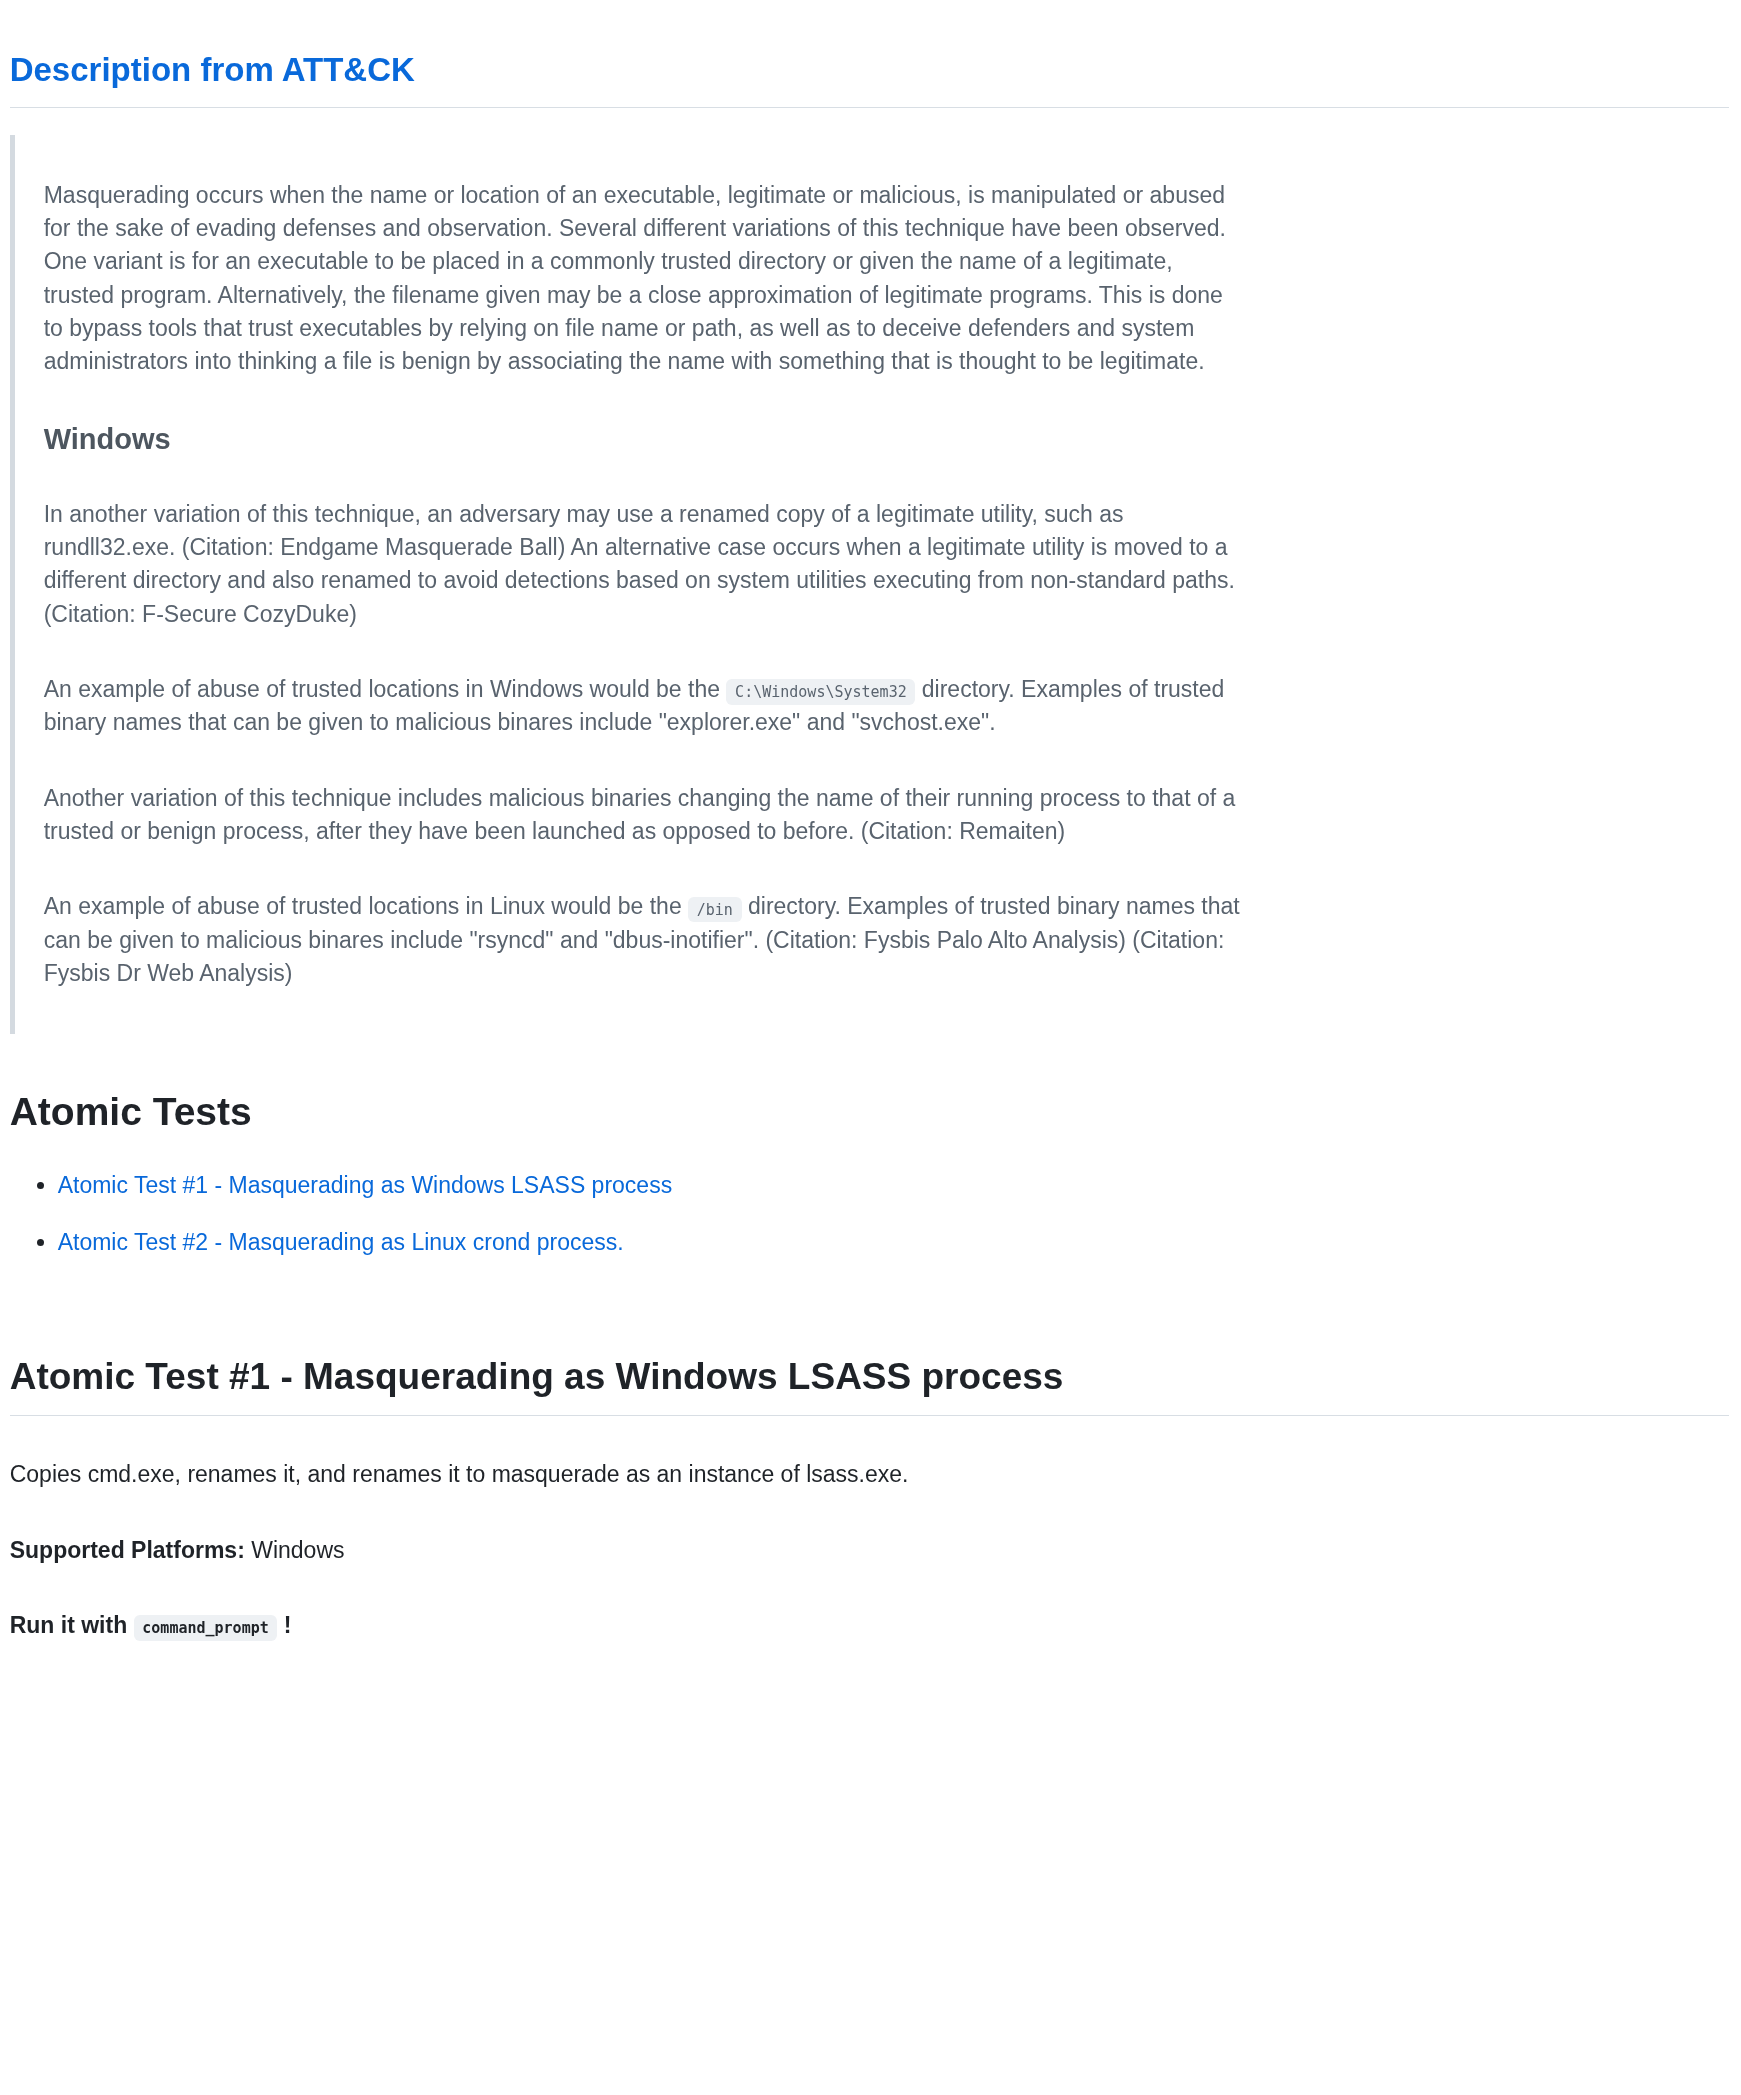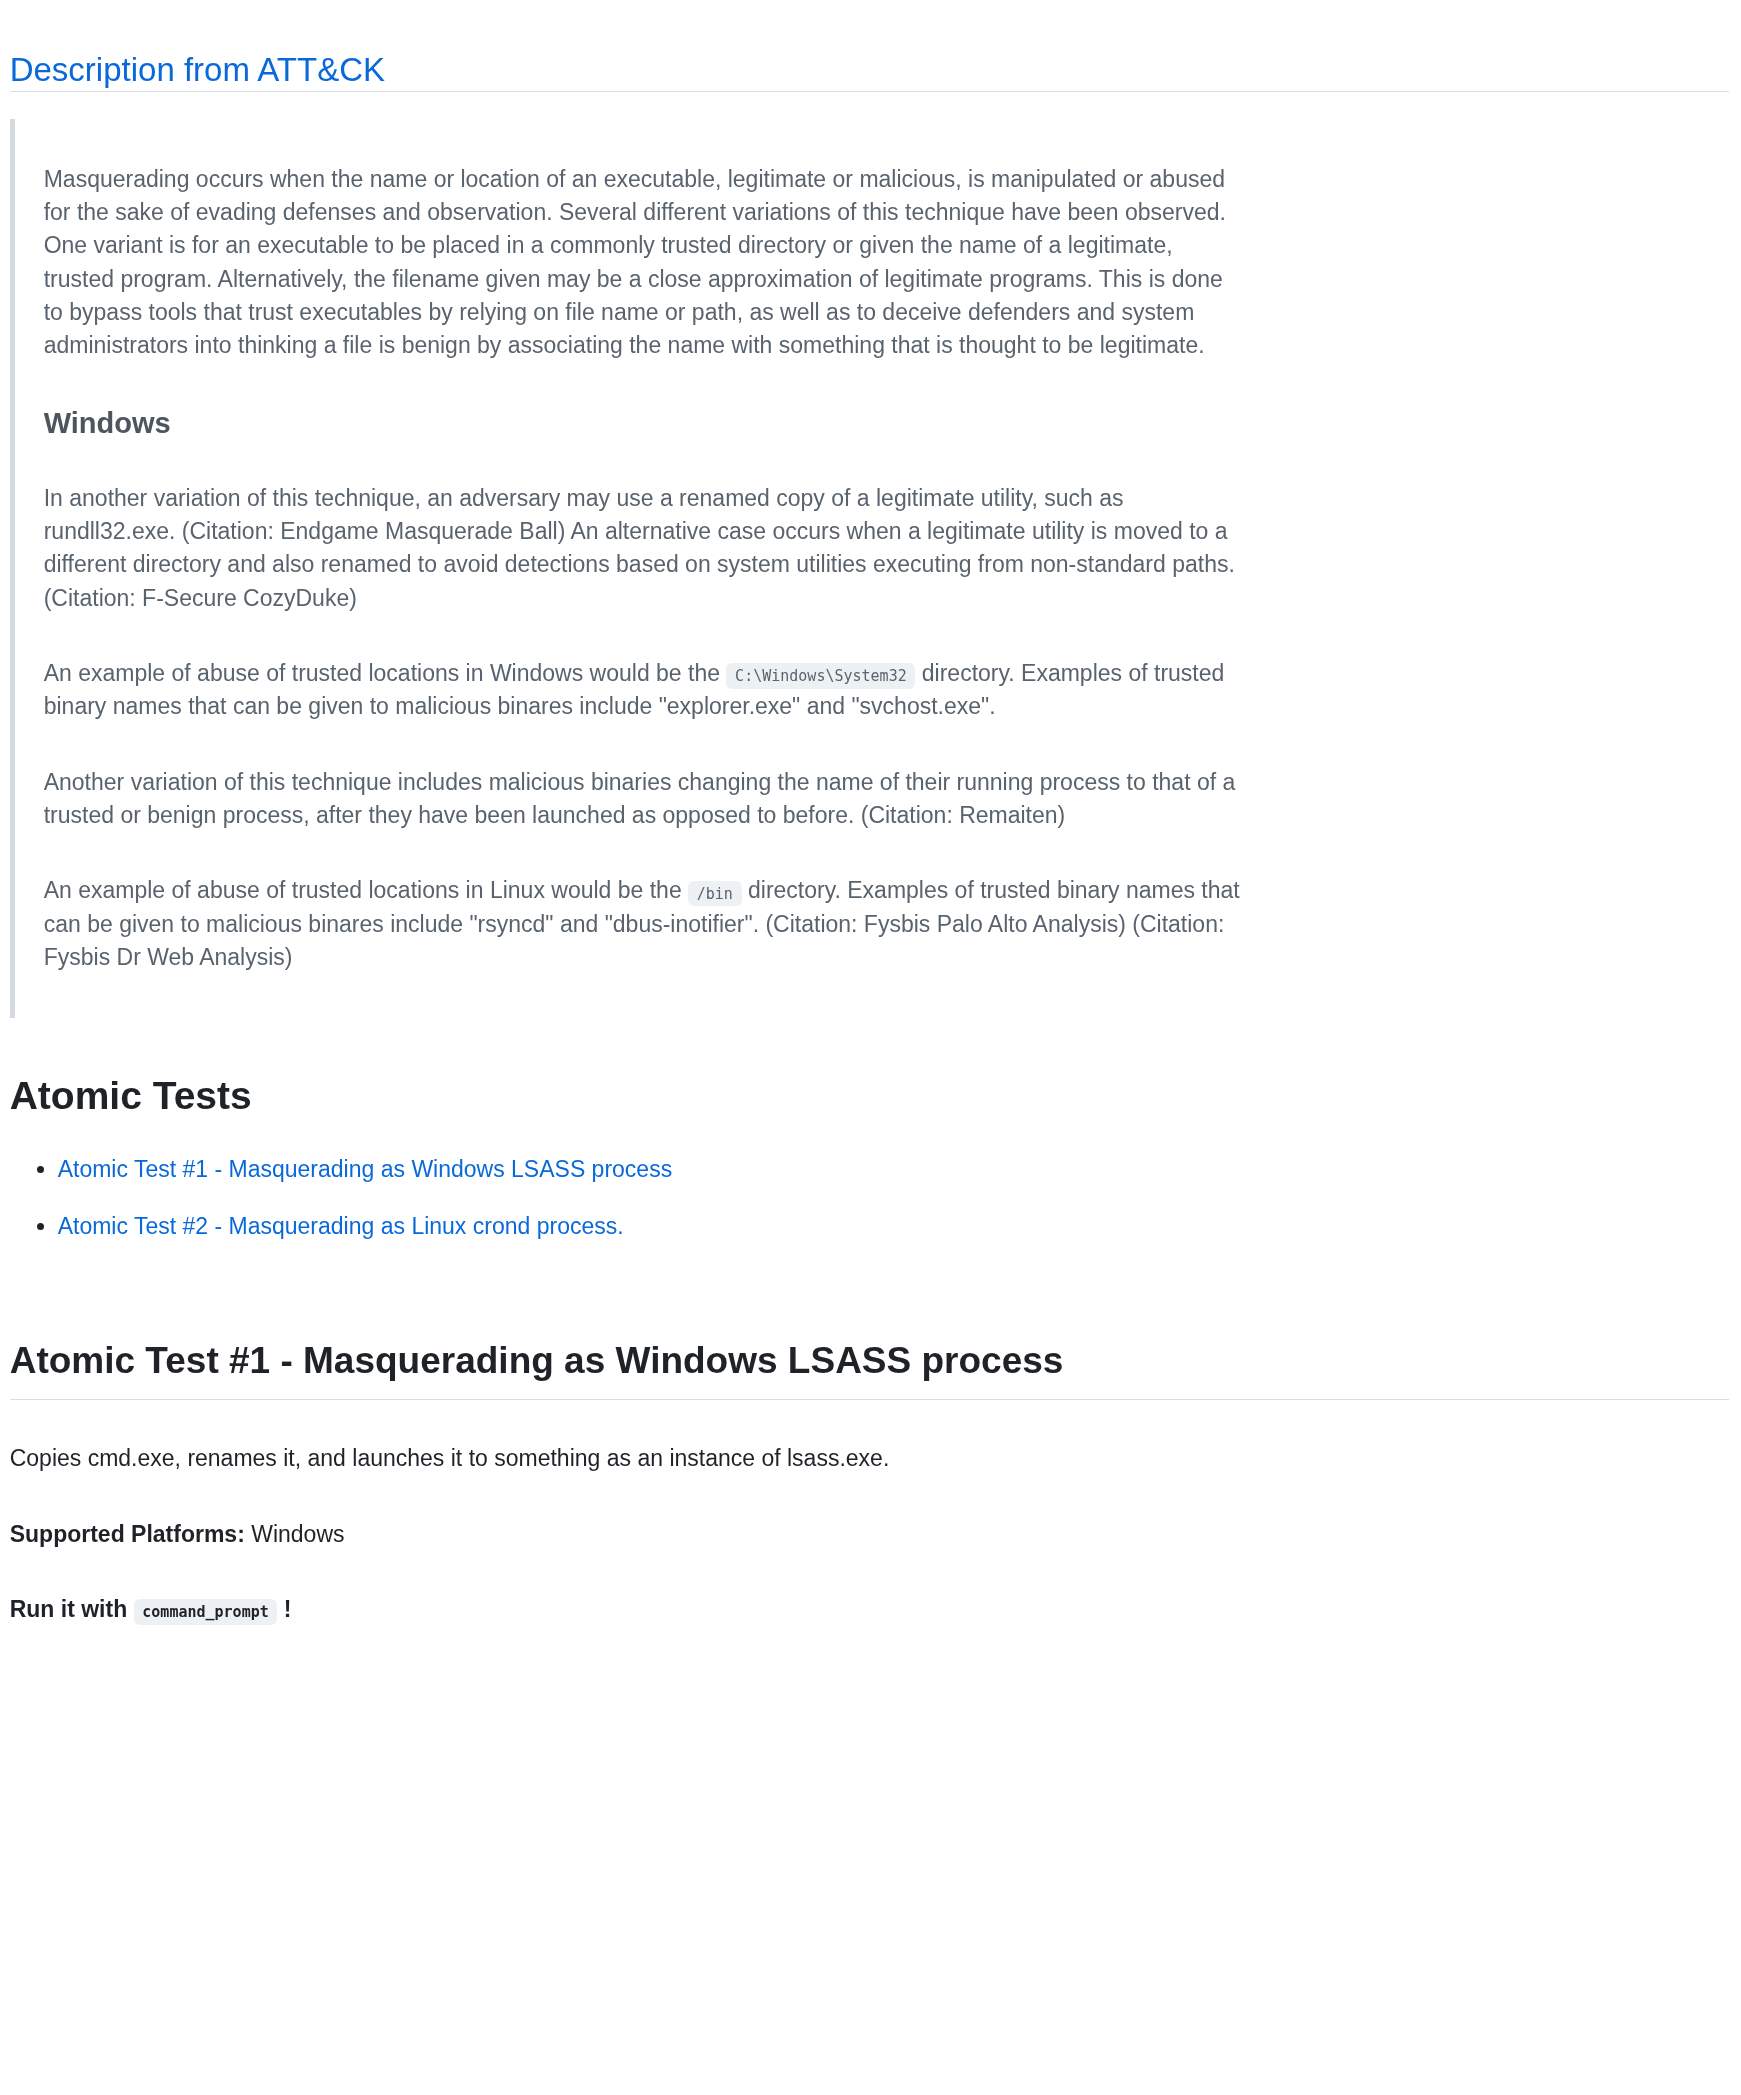--- a/index.html
+++ b/index.html
@@ -19,23 +19,23 @@
     font-size: 46px;
     font-weight: 700;
     margin: 0 0 33px 0;
     padding: 3.9px 0 19.3px 0;
     border-bottom: 1px solid #d8dee4;
     letter-spacing: -0.5px;
   }
 
   h2.link-heading {
     font-size: 33px;
-    font-weight: 400;
+    font-weight: 700;
     margin: 41px 0 25px 0;
-    padding-bottom: 2px;
+    padding-bottom: 18px;
     border-bottom: 1px solid #d8dee4;
   }
   h2.link-heading a {
     color: #0969da;
     text-decoration: none;
   }
 
   blockquote.attack-quote {
     margin: 27px 0 37px 0;
     padding: 1.9px 29px;
@@ -129,20 +129,20 @@
     <li>
       <a href="#" class="test-link">Atomic Test #1 - Masquerading as Windows LSASS process</a>
     </li>
     <li>
       <a href="#" class="test-link">Atomic Test #2 - Masquerading as Linux crond process.</a>
     </li>
   </ul>
 
   <h2 class="test-heading">Atomic Test #1 - Masquerading as Windows LSASS process</h2>
 
-  <p>Copies cmd.exe, renames it, and launches it to something as an instance of lsass.exe.</p>
+  <p>Copies cmd.exe, renames it, and renames it to masquerade as an instance of lsass.exe.</p>
 
   <p><span class="label">Supported Platforms:</span>&nbsp;<span>Windows</span></p>
 
   <p class="run-line"><span class="label">Run it with</span>&nbsp;<code>command_prompt</code>&nbsp;<span class="label">!</span></p>
 
 </div>
 
 
 </body></html>

